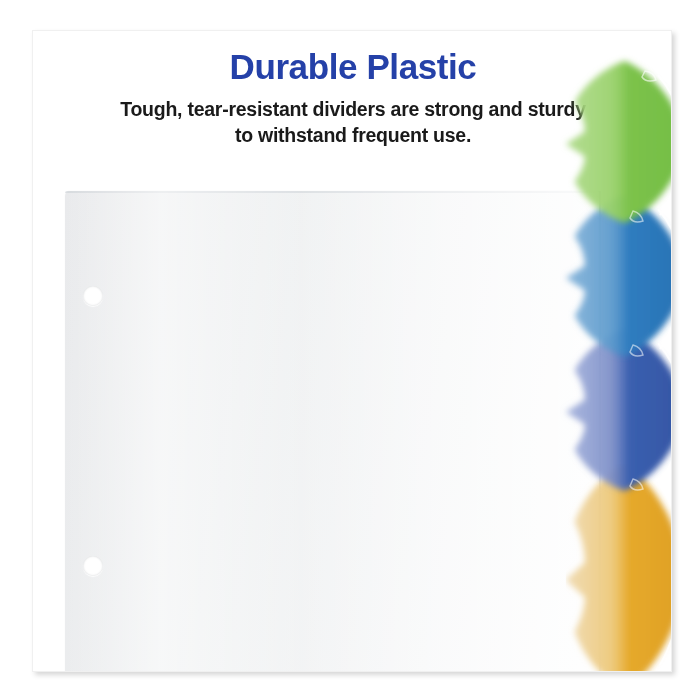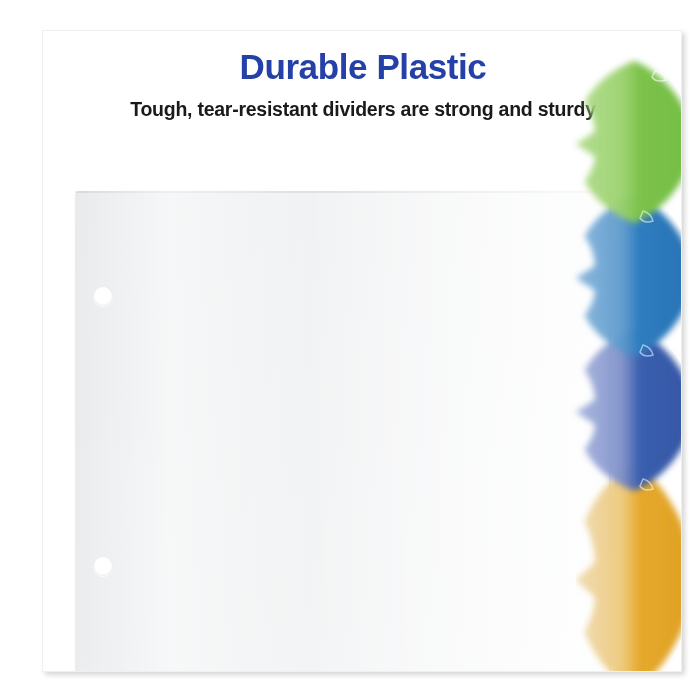--- a/index.html
+++ b/index.html
@@ -21,21 +21,20 @@
     position: absolute;
     left: 32px;
     top: 30px;
     width: 640px;
     height: 642px;
     background: #ffffff;
     box-sizing: border-box;
     border: 1px solid #f0f0f0;
     box-shadow: 3px 3px 5px rgba(0,0,0,0.16);
     overflow: hidden;
-    margin-left: 10px;
   }
 
   
   #headline-block {
     position: absolute;
     left: 0;
     top: 18px;
     width: 640px;
     text-align: center;
   }
@@ -130,20 +129,21 @@
 </style>
 </head>
 <body>
 
 <div id="product-card">
 
   <div id="headline-block">
     <h1 id="headline">Durable Plastic</h1>
     <p id="subheadline">
       <span class="sub-line">Tough, tear-resistant dividers are strong and sturdy</span>
+      <span class="sub-line">to withstand frequent use.</span>
     </p>
   </div>
 
   <div id="divider-sheet">
     <div id="sheet-top-edge"></div>
     <div id="sheet-sheen"></div>
     <div id="sheet-right-edge"></div>
 
     <div class="punch-hole" id="punch-hole-top"></div>
     <div class="punch-hole" id="punch-hole-bottom"></div>

